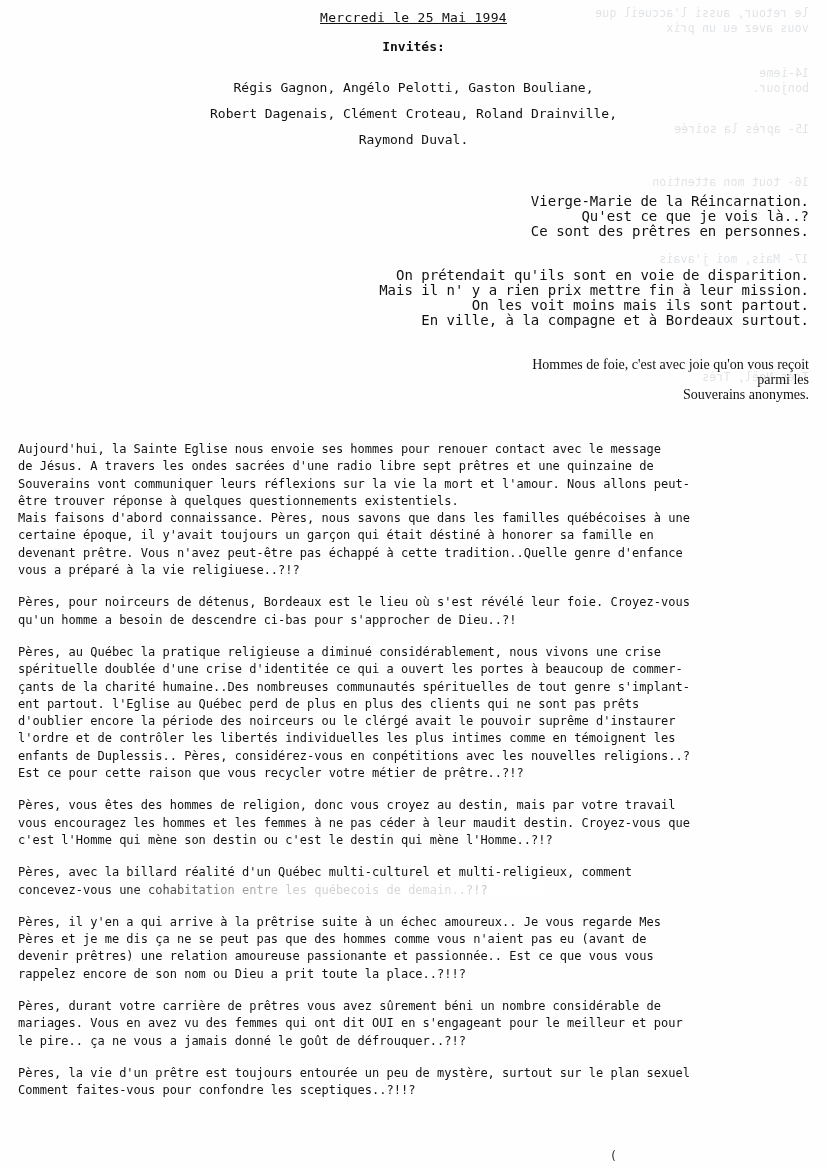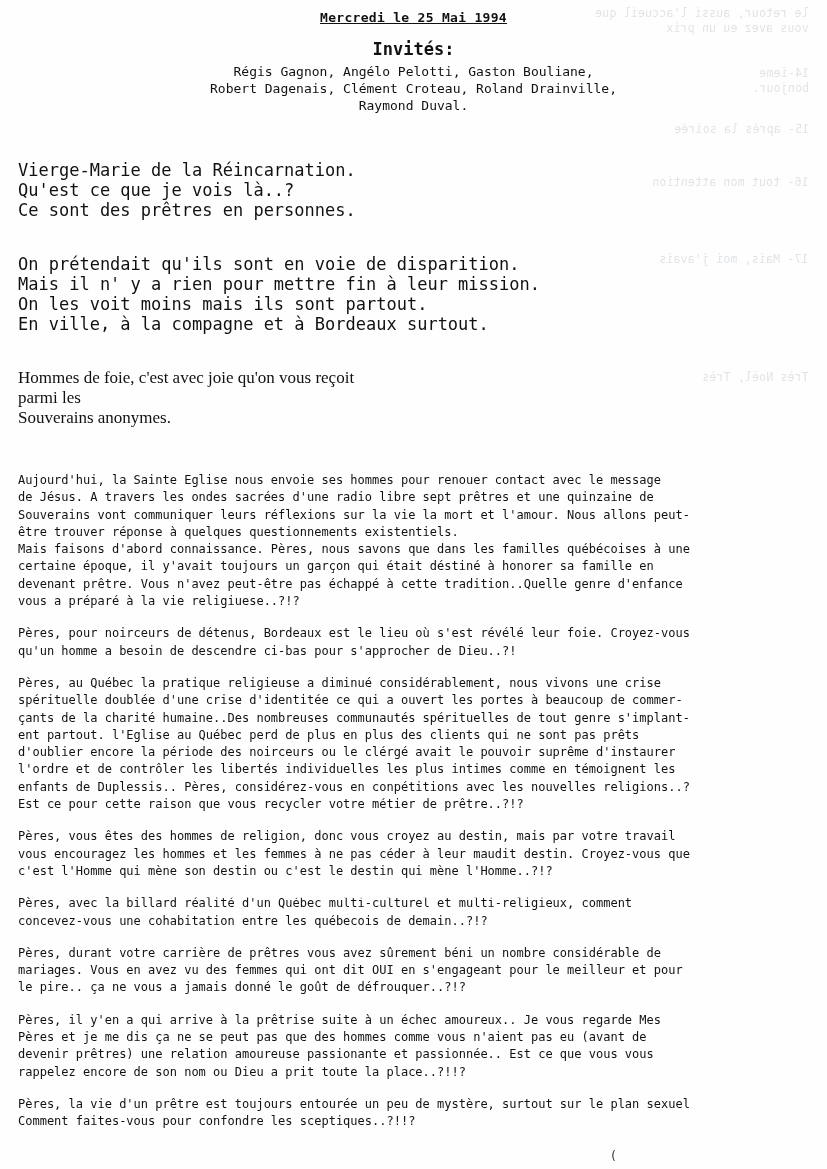--- a/index.html
+++ b/index.html
@@ -40,42 +40,42 @@
 
   .content {
     position: relative;
     z-index: 2;
     padding: 8px 18px 0 18px;
   }
 
   .doc-date {
     text-align: center;
     font-size: 13px;
-    font-weight: bold;
+    font-weight: normal;
     text-decoration: underline;
     letter-spacing: 0.3px;
     margin: 2px 0 14px 0;
   }
   .guests-heading {
     text-align: center;
-    font-size: 17px;
+    font-size: 13px;
     font-weight: bold;
-    margin: 0 0 4px 0;
+    margin: 0 0 21px 0;
   }
   .guests-list {
     text-align: center;
     font-size: 13px;
-    line-height: 17px;
+    line-height: 26px;
     margin: 0 0 26px 0;
     white-space: pre-line;
   }
   .poem {
-    text-align: left;
-    font-size: 17px;
-    line-height: 20px;
+    text-align: right;
+    font-size: 14px;
+    line-height: 15px;
     margin: 0 auto 24px auto;
     white-space: pre-line;
   }
   .poem .stanza { margin-bottom: 14px; }
   .poem .stanza:last-child { margin-bottom: 0; font-family: Liberation Serif, serif; }
 
   .body-block {
     font-size: 12px;
     line-height: 17.3px;
     margin: 0 0 15px 0;
@@ -125,21 +125,21 @@
     <div class="guests-heading">Invités:</div>
     <div class="guests-list">Régis Gagnon, Angélo Pelotti, Gaston Bouliane,
 Robert Dagenais, Clément Croteau, Roland  Drainville,
 Raymond Duval.</div>
 
     <div class="poem">
       <div class="stanza">Vierge-Marie de la Réincarnation.
 Qu'est ce que je vois là..?
 Ce sont des prêtres en personnes.</div>
       <div class="stanza">On prétendait qu'ils sont en voie de disparition.
-Mais il n' y a rien pour mettre fin à leur mission.
+Mais il n' y a rien prix mettre fin à leur mission.
 On les voit moins mais ils sont partout.
 En ville, à la  compagne et à Bordeaux surtout.</div>
       <div class="stanza">Hommes de foie, c'est avec joie qu'on vous reçoit
 parmi les
 Souverains anonymes.</div>
     </div>
 
     <div class="body-block">Aujourd'hui, la Sainte Eglise nous envoie ses hommes pour renouer contact avec le message
 de Jésus. A travers les ondes sacrées d'une radio libre sept prêtres et une quinzaine de
 Souverains vont communiquer leurs réflexions sur la vie la mort et l'amour. Nous allons peut-
@@ -156,27 +156,27 @@
 ent partout. l'Eglise au Québec perd de plus en plus des clients qui ne sont pas prêts
 d'oublier encore la période des noirceurs ou le clérgé avait le pouvoir suprême d'instaurer
 l'ordre et de contrôler les libertés individuelles les plus intimes comme en témoignent les
 enfants de Duplessis.. Pères, considérez-vous en conpétitions avec les nouvelles religions..?
 Est ce pour cette raison que vous recycler votre métier de prêtre..?!?</div>
     <div class="body-block">Pères, vous êtes des hommes de religion, donc vous croyez au destin, mais par votre travail
 vous encouragez les hommes et les femmes à ne pas céder à leur maudit destin. Croyez-vous que
 c'est l'Homme qui mène son destin ou c'est le destin qui mène l'Homme..?!?</div>
     <div class="body-block">Pères, avec la billard réalité d'un Québec multi-culturel et multi-religieux, comment
 concevez-vous une cohabitation entre les québecois de demain..?!?</div>
-    <div class="body-block">Pères, durant votre carrière de prêtres vous avez sûrement béni un nombre considérable de
-mariages. Vous en avez vu des femmes qui ont dit OUI en s'engageant pour le meilleur et pour
-le pire.. ça ne vous a jamais donné le goût de défrouquer..?!?</div>
     <div class="body-block">Pères, il y'en a qui arrive à la prêtrise suite à un échec amoureux.. Je vous regarde Mes
 Pères et je me dis ça ne se peut pas que des hommes comme vous n'aient pas eu (avant de
 devenir prêtres) une relation amoureuse passionante et passionnée.. Est ce que vous vous
 rappelez encore de son nom ou Dieu a prit toute la place..?!!?</div>
+    <div class="body-block">Pères, durant votre carrière de prêtres vous avez sûrement béni un nombre considérable de
+mariages. Vous en avez vu des femmes qui ont dit OUI en s'engageant pour le meilleur et pour
+le pire.. ça ne vous a jamais donné le goût de défrouquer..?!?</div>
     <div class="body-block">Pères, la vie d'un prêtre est toujours entourée un peu de mystère, surtout sur le plan sexuel
 Comment faites-vous pour confondre les sceptiques..?!!?</div>
 
   </div>
 
   <div class="smudge"></div>
   <div class="bottom-mark">(</div>
 
 </div>
 

